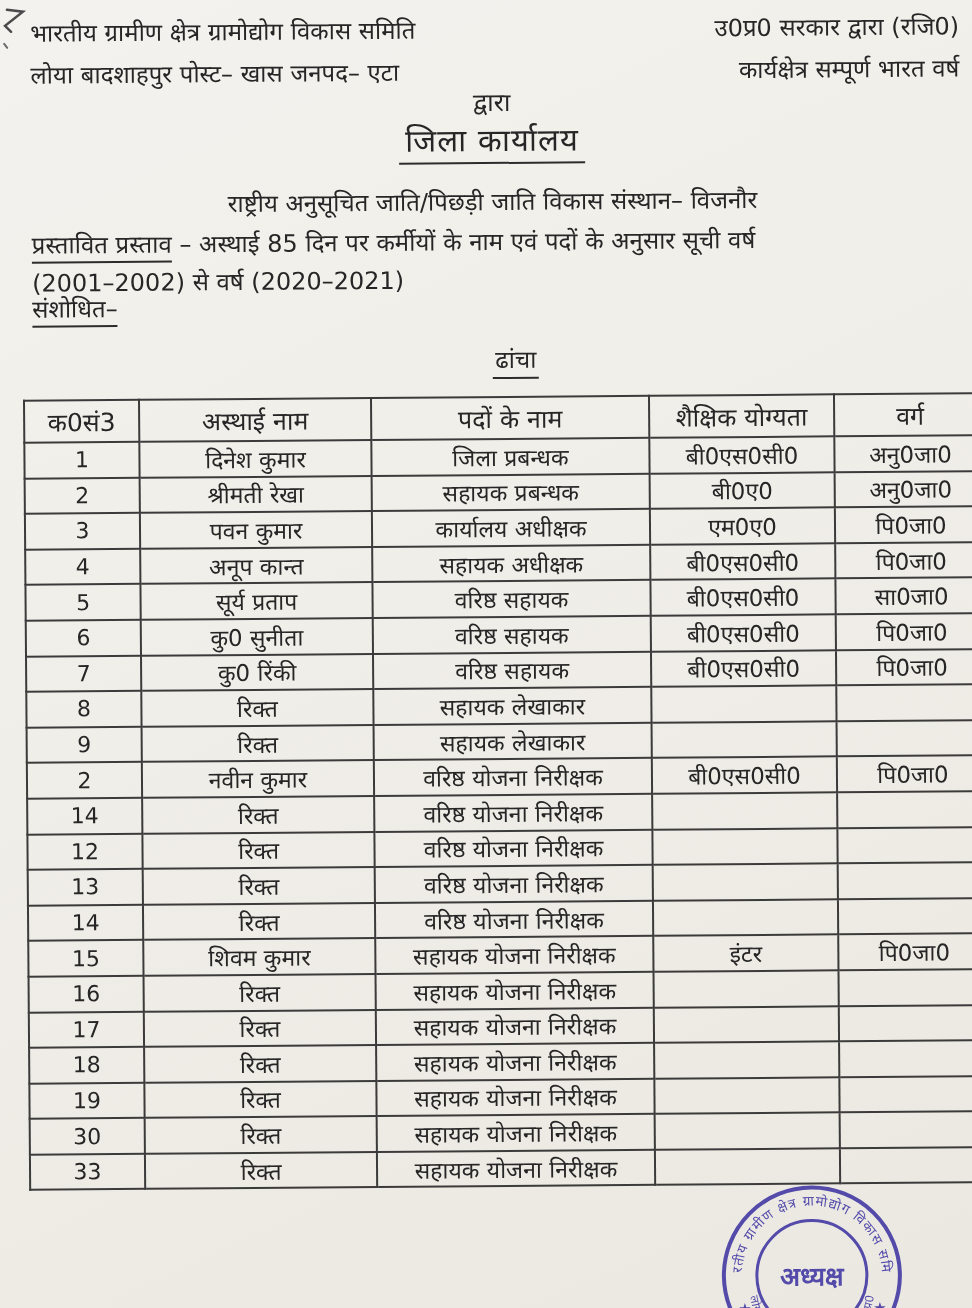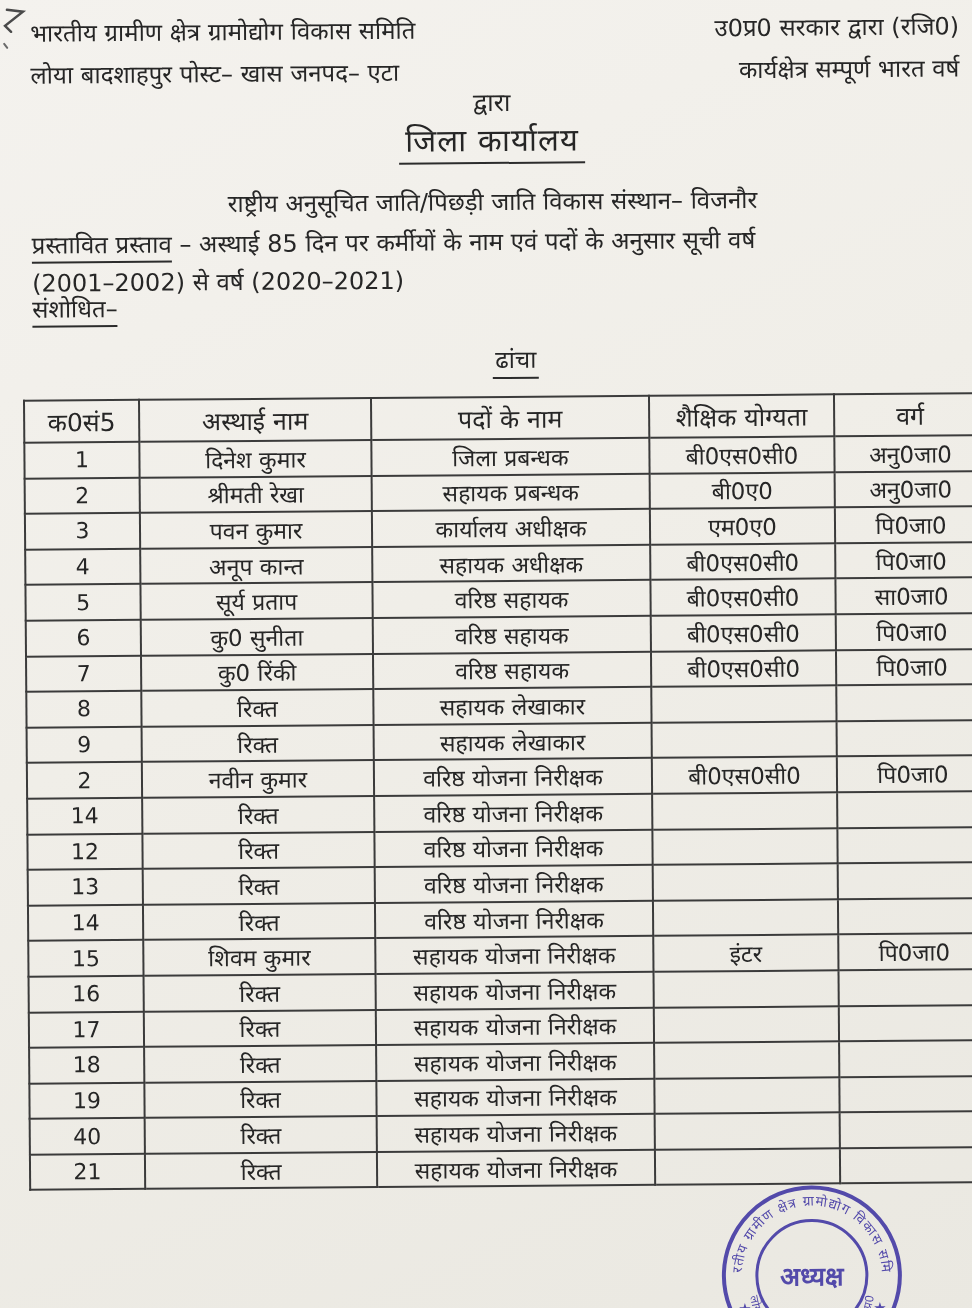--- a/index.html
+++ b/index.html
@@ -86,21 +86,21 @@
     <table class="staff">
       <colgroup>
         <col style="width:115px">
           <col style="width:232px">
           <col style="width:278px">
           <col style="width:185px">
           <col style="width:152px">
       </colgroup>
       <thead>
         <tr>
-          <th>क0सं5</th>
+          <th>क0सं3</th>
           <th>अस्थाई नाम</th>
           <th>पदों के नाम</th>
           <th>शैक्षिक योग्यता</th>
           <th>वर्ग</th>
         </tr>
       </thead>
       <tbody>
           <tr>
             <td class="c0">1</td>
             <td class="c1">दिनेश कुमार</td>
@@ -228,28 +228,28 @@
             <td class="c4"></td>
           </tr>
           <tr>
             <td class="c0">19</td>
             <td class="c1">रिक्त</td>
             <td class="c2">सहायक योजना निरीक्षक</td>
             <td class="c3"></td>
             <td class="c4"></td>
           </tr>
           <tr>
-            <td class="c0">40</td>
-            <td class="c1">रिक्त</td>
-            <td class="c2">सहायक योजना निरीक्षक</td>
-            <td class="c3"></td>
-            <td class="c4"></td>
-          </tr>
-          <tr>
-            <td class="c0">21</td>
+            <td class="c0">30</td>
+            <td class="c1">रिक्त</td>
+            <td class="c2">सहायक योजना निरीक्षक</td>
+            <td class="c3"></td>
+            <td class="c4"></td>
+          </tr>
+          <tr>
+            <td class="c0">33</td>
             <td class="c1">रिक्त</td>
             <td class="c2">सहायक योजना निरीक्षक</td>
             <td class="c3"></td>
             <td class="c4"></td>
           </tr>
         </tbody>
     </table>
 
     <svg class="stamp" viewBox="0 0 206 206">
       <g fill="none" stroke="#473da6">

